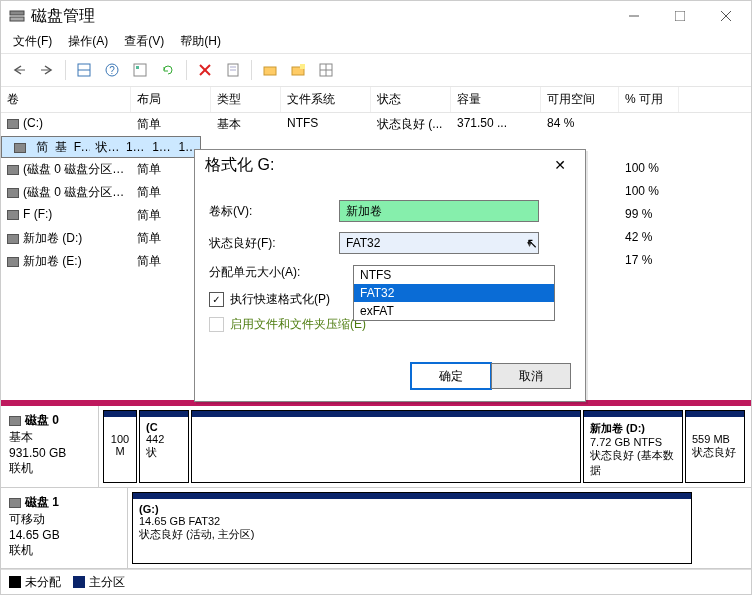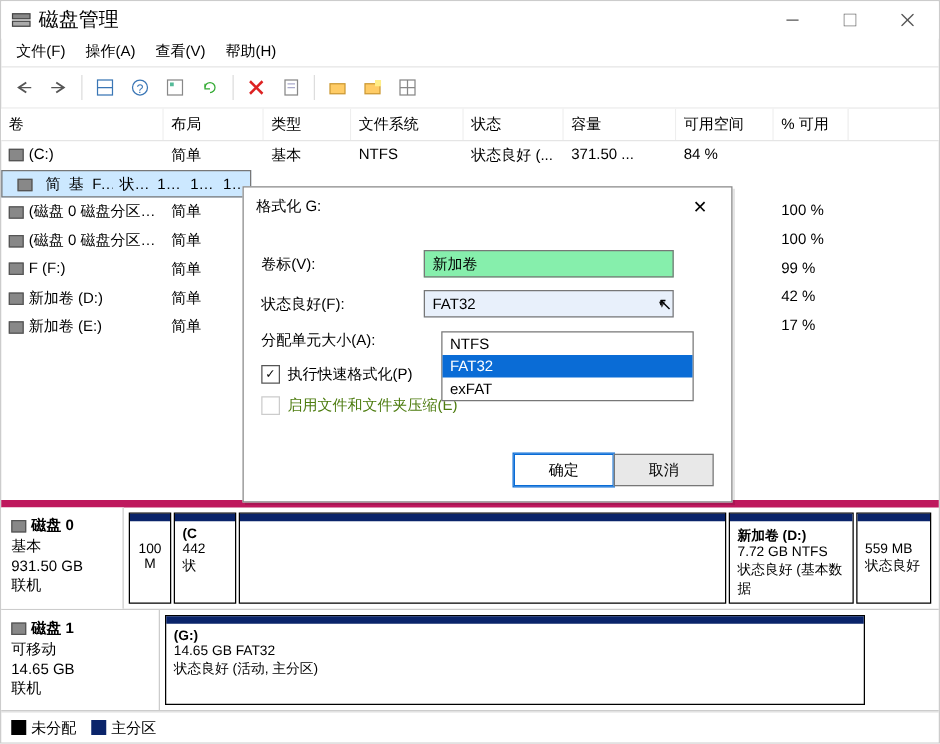--- a/index.html
+++ b/index.html
@@ -25,21 +25,21 @@
 .diskinfo{width:110px;padding:6px 8px;border-right:1px solid #ccc;background:#fff}
 .diskinfo .dicon{width:10px;height:8px;background:#888;border:1px solid #555;display:inline-block;margin-right:4px;vertical-align:middle}
 .diskbars{flex:1;display:flex;padding:4px;gap:0}
 .part{border:1px solid #000;margin-right:2px;display:flex;flex-direction:column;box-sizing:border-box}
 .part .ptop{height:6px;background:#0a246a}
 .part .pbody{padding:4px 6px;font-size:11px;flex:1}
 .legend{height:24px;display:flex;align-items:center;padding:0 8px;gap:12px;border-top:1px solid #ddd}
 .legend .sw{width:12px;height:12px;display:inline-block;margin-right:4px;vertical-align:middle}
 .dialog{position:absolute;left:193px;top:148px;width:390px;background:#fff;border:1px solid #888;box-shadow:2px 2px 0 rgba(0,0,0,.1)}
 .dlg-title{height:30px;display:flex;align-items:center;padding:0 10px}
-.dlg-title .t{flex:1;font-size:12px}
+.dlg-title .t{flex:1;font-size:16px}
 .dlg-title .x{width:30px;text-align:center;font-size:14px}
 .dlg-body{padding:10px 14px}
 .dlg-row{display:flex;align-items:center;margin:10px 0}
 .dlg-row .lab{width:130px}
 .txt,.sel{width:200px;height:22px;border:1px solid #777;padding:1px 6px;font-size:12px;box-sizing:border-box;background:#86efac}
 .sel{display:flex;align-items:center;justify-content:space-between;background:#e8f0fb}
 .sel .arrow{font-size:10px;color:#444}
 .dd{position:absolute;left:144px;top:33px;width:200px;border:1px solid #777;background:#fff;z-index:5}
 .dd .opt{padding:2px 6px}
 .dd .opt.hi{background:#0a6cd6;color:#fff}

